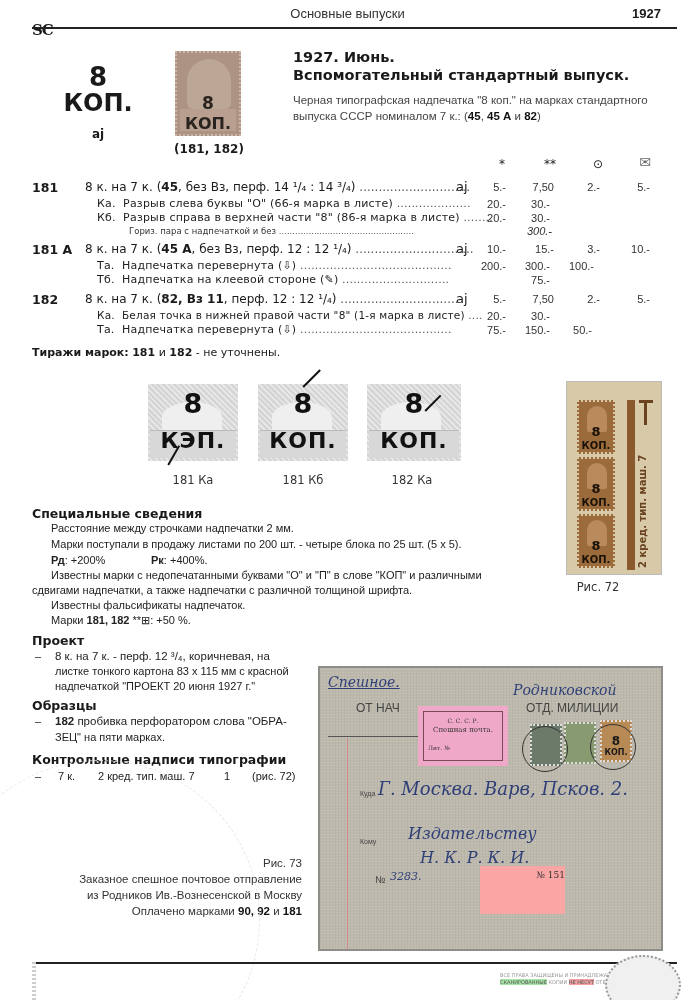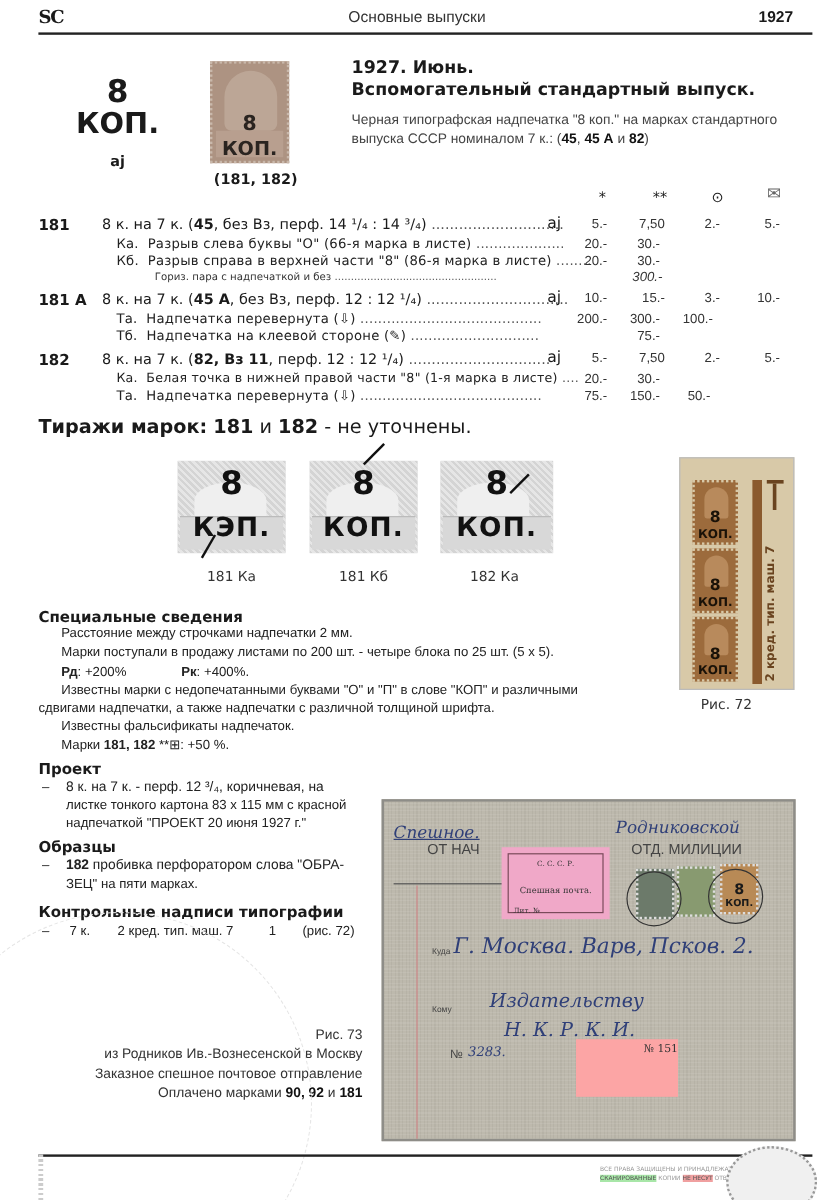--- a/index.html
+++ b/index.html
@@ -2,58 +2,58 @@
 <html><head>
 <meta charset="utf-8">
 <style>
   * { box-sizing: border-box; margin: 0; padding: 0; }
   html, body { width: 695px; height: 1000px; background: #fff; overflow: hidden; }
   body { font-family: "DejaVu Sans", sans-serif; color: #1a1a1a; position: relative; font-size: 11px; }
   .abs { position: absolute; }
   .i { font-style: italic; }
 
   
-  .hdr-logo { left: 32px; top: 5px; font-family: "DejaVu Serif", serif; font-weight: bold; font-size: 15px; letter-spacing: -1px; }
+  .hdr-logo { left: 32px; top: 21px; font-family: "DejaVu Serif", serif; font-weight: bold; font-size: 15px; letter-spacing: -1px; }
   .hdr-title { left: 0; width: 695px; top: 6px; text-align: center; font-size: 13px; color: #333; font-family: "Liberation Sans", sans-serif; }
   .hdr-year { right: 34px; top: 6px; font-weight: bold; font-size: 13px; font-family: "Liberation Sans", sans-serif; }
   .hdr-line { left: 32px; right: 18px; top: 27px; height: 2px; background: #222; }
 
   
   .ovp { left: 58px; top: 64px; width: 80px; text-align: center; font-weight: bold; font-family: "DejaVu Sans", sans-serif; line-height: 1.05; }
   .ovp .n { font-size: 26px; }
   .ovp .k { font-size: 24px; }
   .ovp-code { left: 58px; top: 127px; width: 80px; text-align: center; font-size: 12px; font-weight: bold; }
 
   
   .stamp-main { left: 175px; top: 51px; width: 66px; height: 85px; background: #ad9382; border: 2px dotted #c9b8ab; }
   .stamp-main .figure { position: absolute; left: 10px; top: 6px; width: 44px; height: 50px; background: #c6b2a4; border-radius: 22px 22px 6px 6px; opacity: .6; }
   .stamp-main .s8 { position: absolute; left: 0; width: 100%; top: 40px; text-align: center; font-weight: bold; font-size: 17px; color: #2a2420; }
   .stamp-main .skop { position: absolute; left: 0; width: 100%; top: 61px; text-align: center; font-weight: bold; font-size: 16px; color: #2a2420; }
   .stamp-main .band { position: absolute; left: 3px; right: 3px; top: 56px; height: 22px; background: #b89f8f; }
-  .stamp-cap { left: 170px; top: 142px; width: 78px; text-align: right; font-size: 12px; font-weight: bold; }
+  .stamp-cap { left: 170px; top: 142px; width: 78px; text-align: center; font-size: 12px; font-weight: bold; }
 
   
   .t1 { left: 293px; top: 49px; font-weight: bold; font-size: 14.5px; }
   .t2 { left: 293px; top: 67px; font-weight: bold; font-size: 14.5px; }
   .desc { left: 293px; top: 92px; font-size: 11.5px; color: #444; line-height: 16px; font-family: "Liberation Sans", sans-serif; width: 400px; }
   .desc b { color: #111; }
 
   
   .colh { top: 157px; font-size: 12px; text-align: center; width: 40px; }
 
   
   .num { left: 32px; font-weight: bold; font-size: 12.5px; }
   .entry { left: 85px; font-size: 12px; white-space: nowrap; }
   .sub { left: 97px; font-size: 11px; white-space: nowrap; color: #222; letter-spacing: .2px; }
   .subsm { left: 129px; font-size: 8.5px; white-space: nowrap; color: #333; }
   .val { font-size: 11px; text-align: right; width: 44px; color: #333; font-family: "Liberation Sans", sans-serif; }
   .dots { color: #555; }
   .aj { font-size: 13px; }
 
-  .tiraz { left: 32px; top: 346px; font-size: 16px; }
+  .tiraz { left: 32px; top: 346px; font-size: 11px; }
 
   
   .var { width: 90px; height: 77px; top: 384px; background: #ddd; overflow: hidden; }
   .var .bg { position:absolute; inset:0; background: repeating-linear-gradient(45deg,#d4d4d4 0 2px,#e6e6e6 2px 4px); }
   .var .tri { position:absolute; left:14px; top:18px; width:60px; height:30px; background:#efefef; border-radius: 50% 50% 0 0; }
   .var .v8 { position:absolute; left:0; width:100%; top:4px; text-align:center; font-weight:bold; font-size:27px; color:#111; }
   .var .band { position:absolute; left:2px; right:2px; top:46px; height:28px; background:#d8d8d8; border-top:1px solid #bbb;}
   .var .vk { position:absolute; left:0; width:100%; top:44px; text-align:center; font-weight:bold; font-size:22px; color:#111; letter-spacing: 1px;}
   .var-cap { top: 473px; width: 90px; text-align: center; font-size: 11.5px; color: #333; }
   .arrow { position:absolute; height:1.5px; background:#111; transform-origin: 0 50%; }
@@ -61,21 +61,21 @@
   
   .strip { left: 566px; top: 381px; width: 96px; height: 194px; background: #d8c9a8; border: 1px solid #bbb; }
   .strip .st { position:absolute; left: 10px; width: 38px; height: 54px; background: #9c6b3c; border: 2px dotted #d8c9a8; }
   .strip .st .f { position:absolute; left:8px; top:4px; width:20px; height:26px; background:#b88a5c; border-radius:10px 10px 2px 2px; }
   .strip .st .s8 { position:absolute; left:0; width:100%; top:22px; text-align:center; font-weight:bold; font-size:13px; color:#1a1208; }
   .strip .st .sk { position:absolute; left:0; width:100%; top:38px; text-align:center; font-weight:bold; font-size:10px; color:#1a1208; }
   .strip .margin { position:absolute; left: 60px; top: 18px; width: 8px; height: 170px; background: #8a5a2e; }
   .strip .ctl { position:absolute; left: 70px; top: 56px; width: 20px; height: 130px; writing-mode: vertical-rl; transform: rotate(180deg); font-weight: bold; font-size: 10px; color: #6a4420; white-space: nowrap; }
   .strip .tmark { position:absolute; left: 72px; top: 18px; width: 14px; height: 24px; border-top: 3px solid #6a4420; }
   .strip .tmark:after { content:''; position:absolute; left:5px; top:0; width:3px; height:22px; background:#6a4420; }
-  .ris72 { left: 584px; top: 580px; width: 96px; font-size: 11.5px; color: #333; }
+  .ris72 { left: 550px; top: 580px; width: 96px; text-align: center; font-size: 11.5px; color: #333; }
 
   
   .sec { left: 32px; font-weight: bold; font-size: 12.5px; }
   .para { font-size: 11px; color: #222; font-family: "Liberation Sans", sans-serif; white-space: nowrap; }
 
   
   .cover { left: 318px; top: 666px; width: 345px; height: 285px; background: #bdb9ad; border: 2px solid #8e8d88; overflow: hidden; }
   .cover .tex { position:absolute; inset:0; background: repeating-linear-gradient(0deg, rgba(255,255,255,.08) 0 1px, transparent 1px 3px), repeating-linear-gradient(90deg, rgba(0,0,0,.04) 0 1px, transparent 1px 3px); }
   .cover .redline { position:absolute; left: 27px; top: 70px; width: 1px; height: 215px; background: #d08a8a; }
   .cover .hw { position:absolute; font-family: "DejaVu Serif", serif; font-style: italic; color: #2f3f78; white-space: nowrap; }
@@ -261,29 +261,29 @@
 <div class="abs sec" style="top:752px">Контрольные надписи типографии</div>
 <div class="abs para" style="left:35px; top:770px">–</div>
 <div class="abs para" style="left:58px; top:770px">7 к.</div>
 <div class="abs para" style="left:98px; top:770px">2 кред. тип. маш. 7</div>
 <div class="abs para" style="left:224px; top:770px">1</div>
 <div class="abs para" style="left:252px; top:770px">(рис. 72)</div>
 
 <div class="abs cover">
   <div class="tex"></div>
   <div class="redline"></div>
-  <div class="hw" style="left:8px; top:6px; font-size:14px; text-decoration: underline; margin-top: 12px;">Спешное.</div>
+  <div class="hw" style="left:8px; top:6px; font-size:14px; text-decoration: underline;">Спешное.</div>
   <div class="hw" style="left:165px; top:14px; font-size:14px;margin-left:28px;">Родниковской</div>
   <div class="pr" style="left:36px; top:33px; font-size:12px;">ОТ НАЧ</div>
   <div class="pr" style="left:206px; top:33px; font-size:12px;">ОТД. МИЛИЦИИ</div>
   <div style="position:absolute; left:8px; top:68px; width:100px; height:1px; background:#555"></div>
   <div class="label-pink">
     <div class="in">
       <div style="margin-top:5px">С. С. С. Р.</div>
-      <div style="font-size:7px; margin-top:14px">Спешная почта.</div>
+      <div style="font-size:7px; margin-top:2px">Спешная почта.</div>
       <div style="text-align:left; margin-top:10px; padding-left:4px">Лит.       №</div>
     </div>
   </div>
   <div class="cstamp" style="left:210px; top:56px; background:#6c7a6a"></div>
   <div class="cstamp" style="left:244px; top:54px; background:#889a70"></div>
   <div class="cstamp" style="left:280px; top:52px; background:#b88a56">
     <div style="position:absolute; top:12px; width:100%; text-align:center; font-weight:bold; font-size:12px;">8</div>
     <div style="position:absolute; top:26px; width:100%; text-align:center; font-weight:bold; font-size:8px;">КОП.</div>
   </div>
   <div class="pmark" style="left:202px; top:58px"></div>
@@ -293,22 +293,22 @@
   <div class="pr" style="left:40px; top:170px; font-size:7px;">Кому</div>
   <div class="hw" style="left:88px; top:156px; font-size:16px;">Издательству</div>
   <div class="hw" style="left:100px; top:180px; font-size:16px;">Н. К. Р. К. И.</div>
   <div class="pr" style="left:55px; top:206px; font-size:10px;">№</div>
   <div class="hw" style="left:70px; top:202px; font-size:11px; ">3283.</div>
   <div class="label-yellow" style="top:198px">№ 151</div>
 </div>
 
 <div class="abs ris73">
   <div>Рис. 73</div>
+  <div>Заказное спешное почтовое отправление</div>
   <div>из Родников Ив.-Вознесенской в Москву</div>
-  <div>Заказное спешное почтовое отправление</div>
   <div><span>Оплачено марками  </span><b>90, 92</b><span> и </span><b>181</b></div>
 </div>
 
 <div class="abs bg-arc"></div>
 <div class="abs foot-line"></div>
 <div class="abs foot-left"></div>
 <div class="abs foot-text">
   <div>ВСЕ ПРАВА ЗАЩИЩЕНЫ И ПРИНАДЛЕЖАТ ЗАКОНСКИМ</div>
   <div><span class="g">СКАНИРОВАННЫЕ</span><span> КОПИИ </span><span class="r">НЕ НЕСУТ</span><span> ОТВЕТСТВЕННОСТИ</span></div>
 </div>

